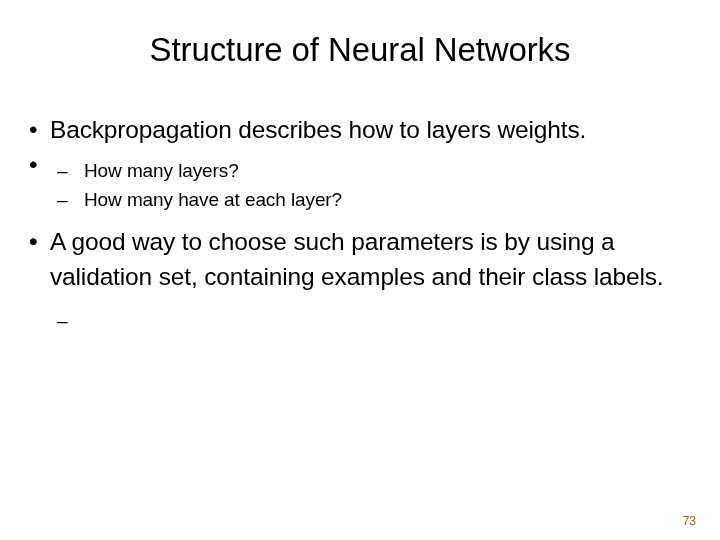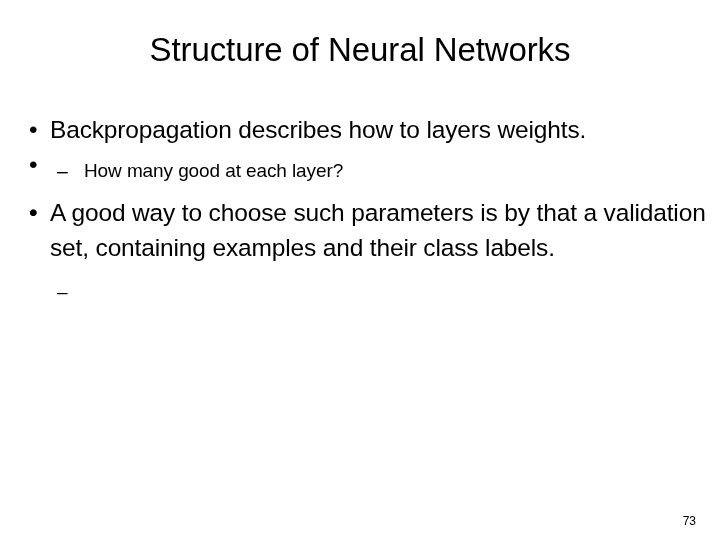--- a/index.html
+++ b/index.html
@@ -84,21 +84,21 @@
   .gap-after-sub  { margin-top: 10px; }
   .gap-last-sub   { margin-top: 12px; }
 
   
   .slide-number {
     position: absolute;
     right: 24px;
     bottom: 12px;
     font-size: 12px;
     line-height: 14px;
-    color: #000000;
+    color: #a16207;
     text-align: right;
   }
 </style>
 </head>
 <body>
 
 <div class="slide">
 
   <div class="slide-title">Structure of Neural Networks</div>
 
@@ -108,34 +108,35 @@
       <span class="marker">•</span>
       <span>Backpropagation describes how to layers weights.</span>
     </div>
 
     <div class="b1">
       <span class="marker">•</span>
     </div>
 
     <div class="b2 gap-before-sub">
       <span class="marker">–</span>
+      <span>How many layers?</span>
     </div>
 
     <div class="b2">
       <span class="marker">–</span>
-      <span>How many good at each layer?</span>
+      <span>How many have at each layer?</span>
     </div>
 
     <div class="b1 gap-after-sub">
       <span class="marker">•</span>
     </div>
 
     <div class="b1">
       <span class="marker">•</span>
-      <span>A good way to choose such parameters is by that a validation set, containing examples and their class labels.</span>
+      <span>A good way to choose such parameters is by using a validation set, containing examples and their class labels.</span>
     </div>
 
     <div class="b2 gap-last-sub">
       <span class="marker">–</span>
     </div>
 
   </div>
 
   <div class="slide-number">73</div>
 

